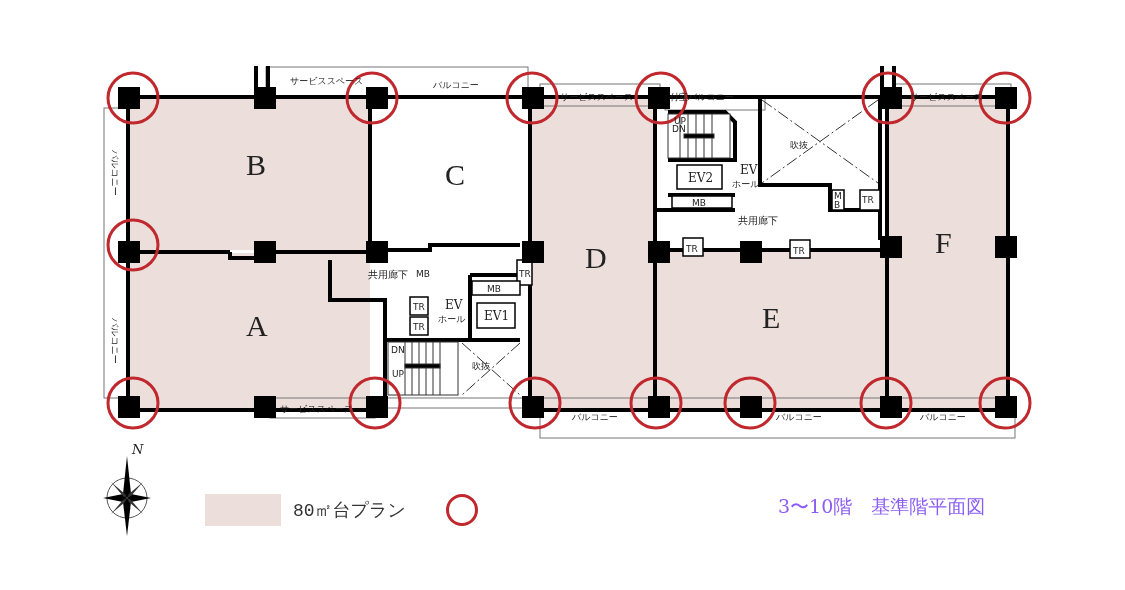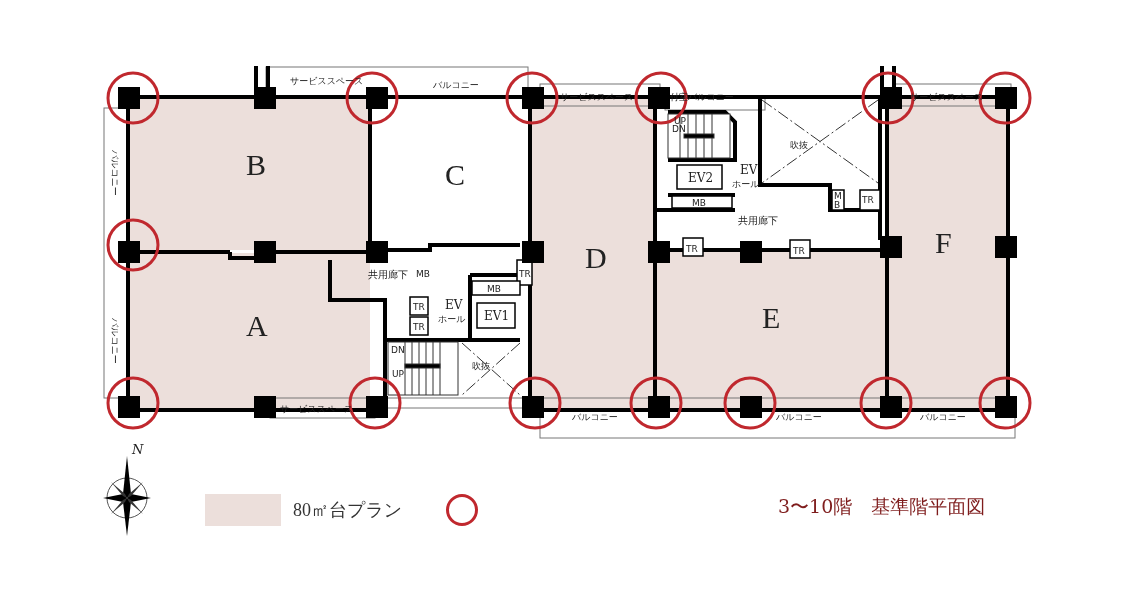--- a/index.html
+++ b/index.html
@@ -2,24 +2,24 @@
 <html><head>
 <meta charset="utf-8">
 <style>
   html, body { margin: 0; padding: 0; background: #ffffff; }
   body { width: 1125px; height: 590px; position: relative; overflow: hidden; font-family: "DejaVu Serif", serif; }
   #plan { position: absolute; left: 0; top: 0; width: 1125px; height: 590px; }
   .unit-label { font-family: "Liberation Serif", "DejaVu Serif", serif; font-size: 30px; fill: #222; }
   .small-label { font-family: "DejaVu Sans", sans-serif; font-size: 9px; fill: #222; }
   .tiny-label { font-family: "DejaVu Serif", serif; font-size: 10px; fill: #222; }
   .mid-label { font-family: "DejaVu Serif", serif; font-size: 12px; fill: #222; }
-  .legend { position: absolute; top: 490px; height: 40px; display: flex; align-items: center; font-family: Liberation Serif, serif; font-size: 18px; color: #333; }
+  .legend { position: absolute; top: 490px; height: 40px; display: flex; align-items: center; font-family: Liberation Mono, monospace; font-size: 18px; color: #333; }
   .legend-swatch { width: 76px; height: 32px; margin-right: 12px; }
   .legend-circle { width: 26px; height: 26px; border-radius: 50%; border: 3px solid #c0282e; margin-right: 10px; }
-  .title { position: absolute; top: 494px; left: 778px; font-family: "DejaVu Serif", serif; font-size: 19px; color: #7f1d1d; white-space: pre; }
+  .title { position: absolute; top: 494px; left: 778px; font-family: "DejaVu Serif", serif; font-size: 19px; color: #8b5cf6; white-space: pre; }
 </style>
 </head>
 <body>
 
 <svg id="plan" viewBox="0 0 1125 590" xmlns="http://www.w3.org/2000/svg">
 
   <rect x="128" y="95" width="242" height="155" fill="#ecdfdb"></rect>
   <rect x="128" y="253" width="242" height="157" fill="#ecdfdb"></rect>
   <polygon points="330,253 370,253 370,410 330,410" fill="#ecdfdb"></polygon>
   <rect x="530" y="95" width="125" height="315" fill="#ecdfdb"></rect>

